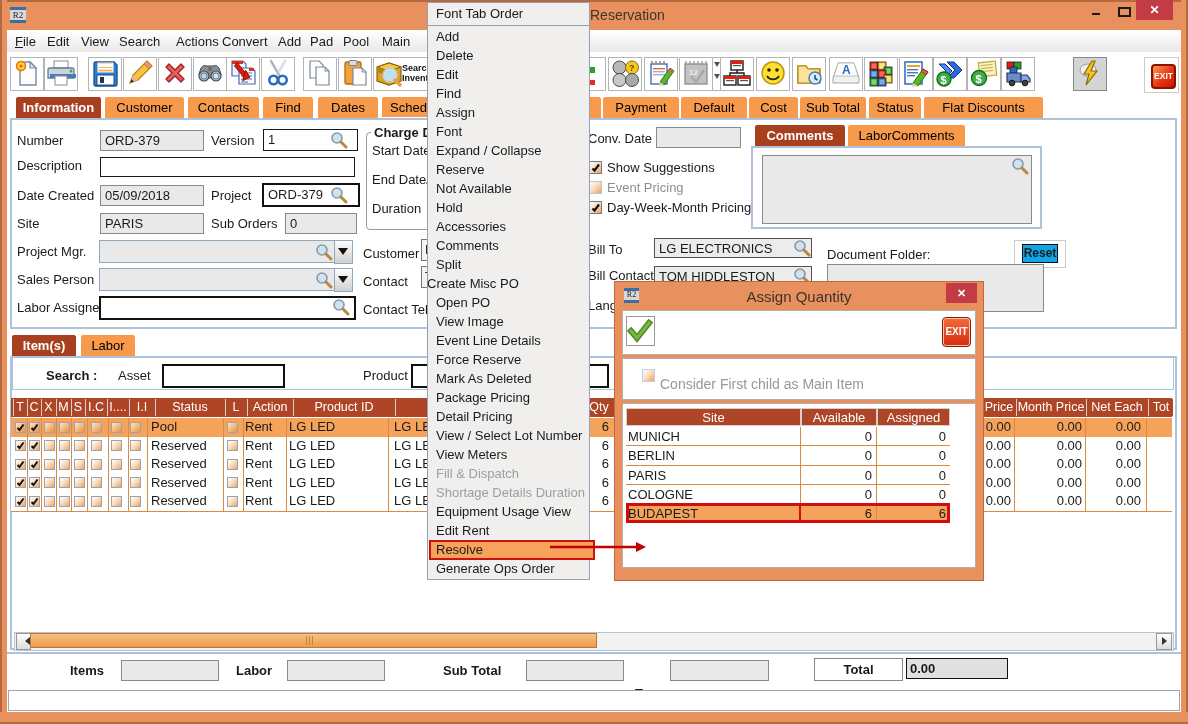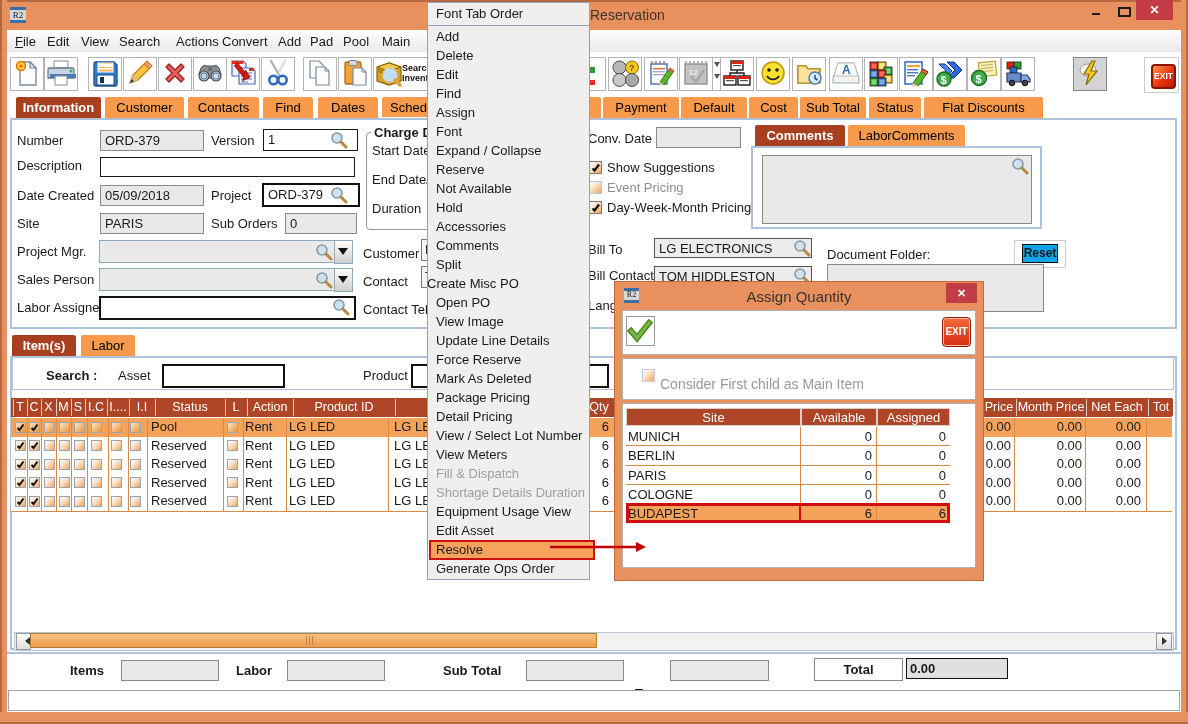--- a/index.html
+++ b/index.html
@@ -742,31 +742,31 @@
  <div class="abs mi" style="left:428px;top:140.5px;width:160px;">Expand / Collapse</div>
  <div class="abs mi" style="left:428px;top:159.5px;width:160px;">Reserve</div>
  <div class="abs mi" style="left:428px;top:178.5px;width:160px;">Not Available</div>
  <div class="abs mi" style="left:428px;top:197.5px;width:160px;">Hold</div>
  <div class="abs mi" style="left:428px;top:216.5px;width:160px;">Accessories</div>
  <div class="abs mi" style="left:428px;top:235.5px;width:160px;">Comments</div>
  <div class="abs mi" style="left:428px;top:254.5px;width:160px;">Split</div>
  <div class="abs mi" style="left:419px;top:273.5px;width:160px;">Create Misc PO</div>
  <div class="abs mi" style="left:428px;top:292.5px;width:160px;">Open PO</div>
  <div class="abs mi" style="left:428px;top:311.5px;width:160px;">View Image</div>
- <div class="abs mi" style="left:428px;top:330.5px;width:160px;">Update Line Details</div>
+ <div class="abs mi" style="left:428px;top:330.5px;width:160px;">Event Line Details</div>
  <div class="abs mi" style="left:428px;top:349.5px;width:160px;">Force Reserve</div>
  <div class="abs mi" style="left:428px;top:368.5px;width:160px;">Mark As Deleted</div>
  <div class="abs mi" style="left:428px;top:387.5px;width:160px;">Package Pricing</div>
  <div class="abs mi" style="left:428px;top:406.5px;width:160px;">Detail Pricing</div>
  <div class="abs mi" style="left:428px;top:425.5px;width:160px;">View / Select Lot Number</div>
  <div class="abs mi" style="left:428px;top:444.5px;width:160px;">View Meters</div>
  <div class="abs mi dis" style="left:428px;top:463.5px;width:160px;">Fill &amp; Dispatch</div>
  <div class="abs mi dis" style="left:428px;top:482.5px;width:160px;">Shortage Details Duration</div>
  <div class="abs mi" style="left:428px;top:501.5px;width:160px;">Equipment Usage View</div>
- <div class="abs mi" style="left:428px;top:520.5px;width:160px;">Edit Asset</div>
+ <div class="abs mi" style="left:428px;top:520.5px;width:160px;">Edit Rent</div>
  <div class="abs" style="left:429px;top:540.0px;width:157px;height:16px;background:#f7a35b;border:2px solid #cc1111;line-height:16px;padding-left:5px;font-size:13px;">Resolve</div>
  <div class="abs mi" style="left:428px;top:558.5px;width:160px;">Generate Ops Order</div>
 
 </div>
 
 <div id="dialog">
  <div class="abs" style="left:614px;top:281px;width:370px;height:300px;background:#e8915e;border:1px solid #c06a3c;box-sizing:border-box;"></div>
  <div class="abs" style="left:624px;top:288px;width:15px;height:15px;background:#d8d8d8;border-top:3px solid #3a6ea5;border-bottom:3px solid #3a6ea5;box-sizing:border-box;font-size:8px;color:#222;text-align:center;line-height:8px;font-family:'Liberation Serif',serif;">R2</div>
  <div class="abs" style="left:614px;top:288px;width:370px;height:20px;text-align:center;font-size:15px;color:#3a332c;">Assign Quantity</div>
  <div class="abs" style="left:946px;top:283px;width:31px;height:20px;background:#c23b45;color:#fff;text-align:center;font-size:11px;line-height:20px;font-weight:bold;">✕</div>

